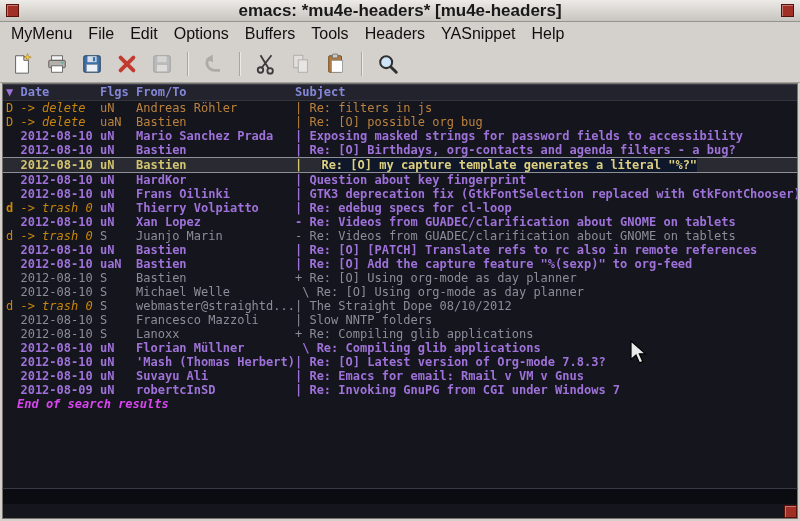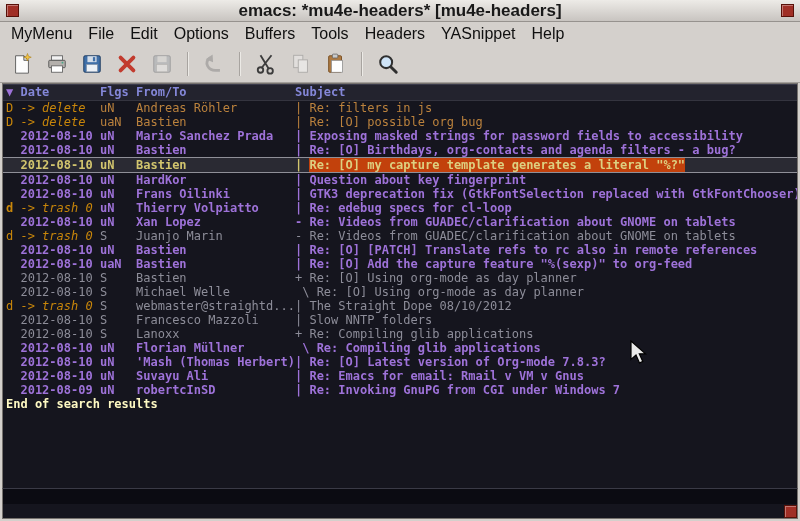--- a/index.html
+++ b/index.html
@@ -51,24 +51,24 @@
   .face-deleted { color:#bb823d; }
   .face-deleted .c-date { font-style:italic; color:#c8860a; }
   .face-deleted .c-mark { color:#9ab0c8; }
   .row .c-mark { color:#c8860a; }
   .mark-action { font-style:italic; color:#c8860a !important; font-weight:normal; }
 
   .face-current { color:#d2c56e; font-weight:bold; background:#2a2a33;
                   border-top:1px solid #8f8f98; border-bottom:1px solid #8f8f98;
                   height:16px; line-height:14px; }
   .face-current .c-mark { color:#d2c56e; }
-  .subject-hl { background:#c2410c; color:#ddd080; }
-
-  .end-msg { height:14px; line-height:14px; padding-left:3px; color:#fef9c3;
-             font-weight:bold; }
+  .subject-hl { background:#0f172a; color:#ddd080;margin-left:12px; }
+
+  .end-msg { height:14px; line-height:14px; padding-left:14px; color:#d946ef;
+             font-style:italic; font-weight:bold; }
 
   
   .modeline { height:16px; flex-shrink:0; line-height:15px; padding-left:4px; overflow:hidden;
               background:#0b0b12; color:#c9c9d4; white-space:pre;
               font-family:"DejaVu Sans Mono", monospace; font-size:12px;
               border:1px solid #76726e; border-top:1px solid #3a3a46; border-bottom:none; }
   .echo { height:15px; flex-shrink:0; background:#15151e; border:1px solid #76726e; border-top:none; }
 
   .corner-btn { position:absolute; right:3px; bottom:3px; z-index:6; }
   .cursor { position:absolute; left:630px; top:340px; z-index:9; pointer-events:none; }

